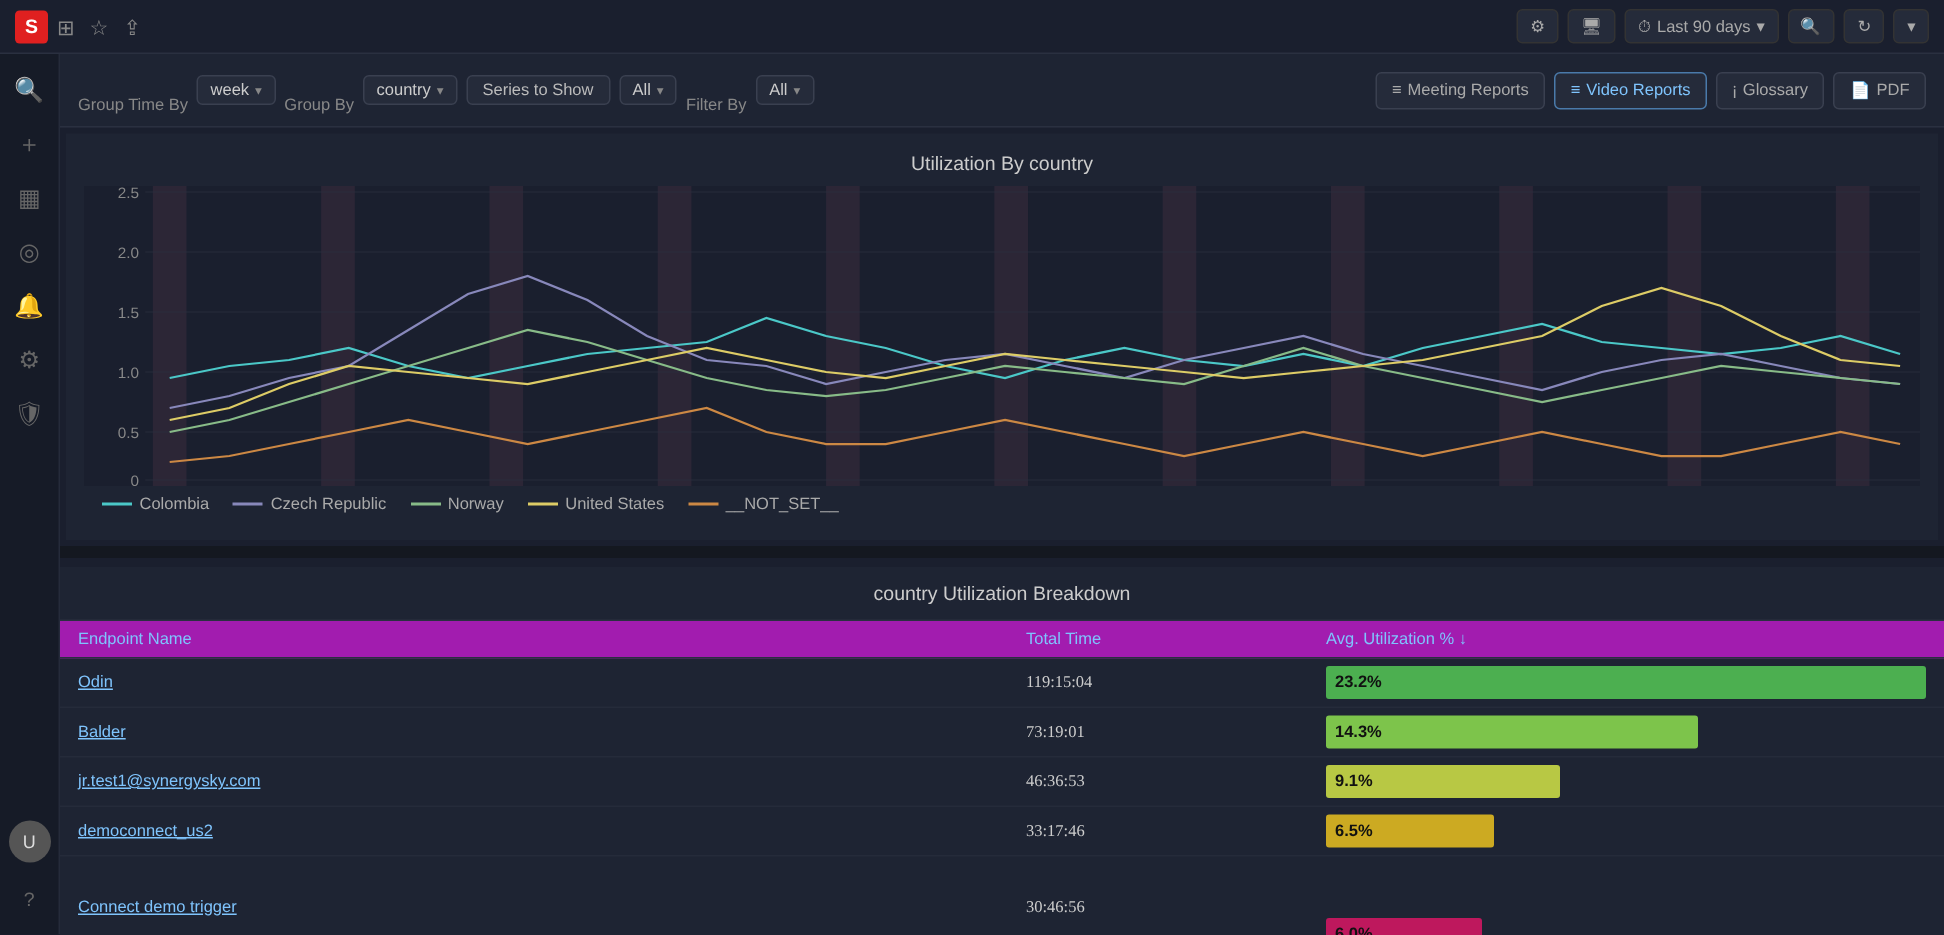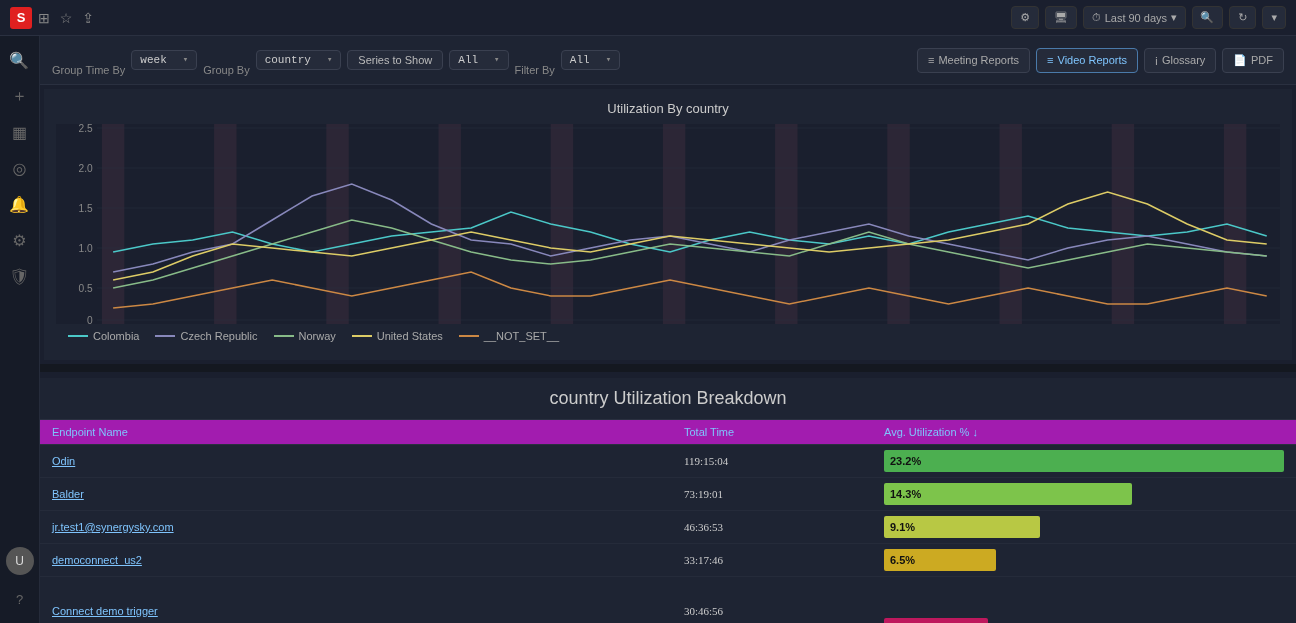--- a/index.html
+++ b/index.html
@@ -36,40 +36,40 @@
     
     .filter-bar {
       display: flex; align-items: center; gap: 6px;
       padding: 8px 12px; background: #1e2433; border-bottom: 1px solid #2a3040;
       flex-wrap: wrap;
     }
     .filter-label { font-size: 11px; color: #888; margin-top: 20px; }
     .filter-dropdown {
       background: #252b3a; border: 1px solid #3a4050; border-radius: 4px;
       padding: 3px 8px; color: #ccc; font-size: 11px; cursor: pointer;
-      display: flex; align-items: flex-start; gap: 16px; font-family: Liberation Mono, monospace;
+      display: flex; align-items: center; gap: 4px;
     }
     .filter-dropdown .arrow { color: #888; font-size: 9px; }
     .filter-btn { background: #252b3a; border: 1px solid #3a4050; border-radius: 4px; padding: 3px 10px; color: #bbb; font-size: 11px; cursor: pointer; }
     .filter-spacer { flex: 1; }
     .report-btns { display: flex; gap: 6px; }
     .report-btn { background: #252b3a; border: 1px solid #3a4050; border-radius: 4px; padding: 4px 10px; color: #aaa; font-size: 11px; cursor: pointer; display: flex; align-items: center; gap: 4px; }
     .report-btn.active { color: #7fc4fd; border-color: #4a7aaa; }
     
     
     .chart-section { background: #1e2433; margin: 4px; padding: 12px; }
     .chart-title { text-align: center; font-size: 13px; color: #ccc; margin-bottom: 8px; }
     .chart-container { position: relative; height: 200px; background: #1a1f2e; }
     .chart-legend { display: flex; gap: 16px; padding: 6px 12px; flex-wrap: wrap; }
     .legend-item { display: flex; align-items: center; gap: 5px; font-size: 11px; color: #aaa; }
     .legend-line { width: 20px; height: 2px; }
     
     
     .table-section { background: #1e2433; margin: 6px 0 0; padding: 0; }
-    .table-title { text-align: center; font-size: 18px; color: #ccc; padding: 10px; border-bottom: 1px solid #2a3040; }
+    .table-title { text-align: center; font-size: 13px; color: #ccc; padding: 10px; border-bottom: 1px solid #2a3040; }
     .table-header { display: grid; grid-template-columns: 1fr 200px 400px; padding: 6px 12px; border-bottom: 1px solid #2a3040; background: #a21caf; }
     .table-header span { font-size: 11px; color: #7fc4fd; cursor: pointer; }
     .table-header span.sort-active::after { content: ' ↓'; }
     .table-row { display: grid; grid-template-columns: 1fr 200px 400px; padding: 5px 12px; border-bottom: 1px solid #252b3a; align-items: center; }
     .table-row .endpoint { color: #7fc4fd; text-decoration: underline; cursor: pointer; font-size: 11px; }
     .table-row .time { color: #ccc; font-size: 11px; font-family: Liberation Serif, serif; }
     .util-bar { height: 22px; display: flex; align-items: center; padding-left: 6px; font-size: 11px; color: #111; font-weight: 600; border-radius: 2px; }
     
     
     #main-chart { width: 100%; height: 100%; }

